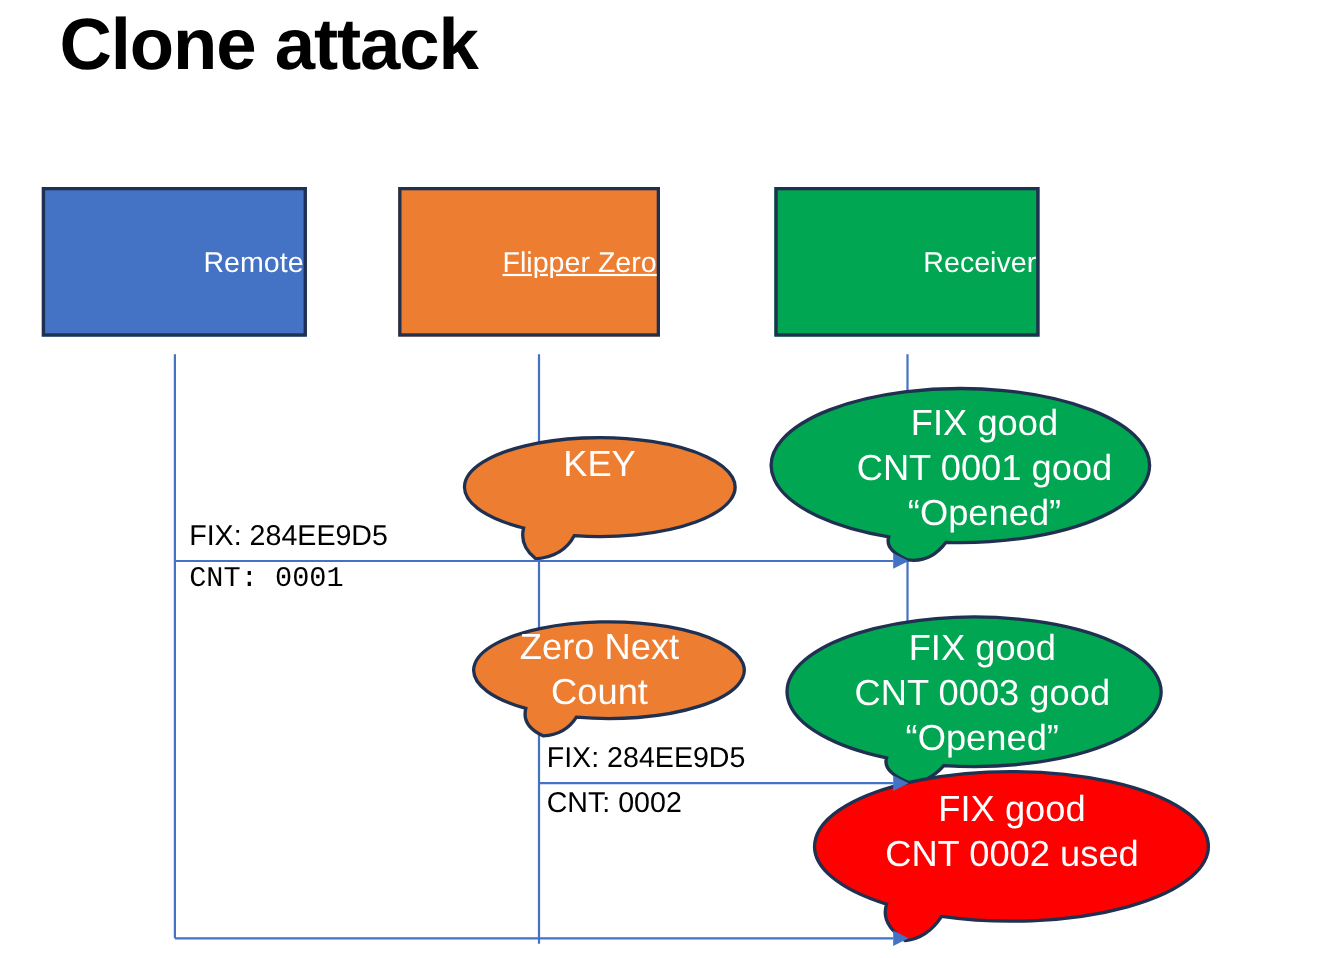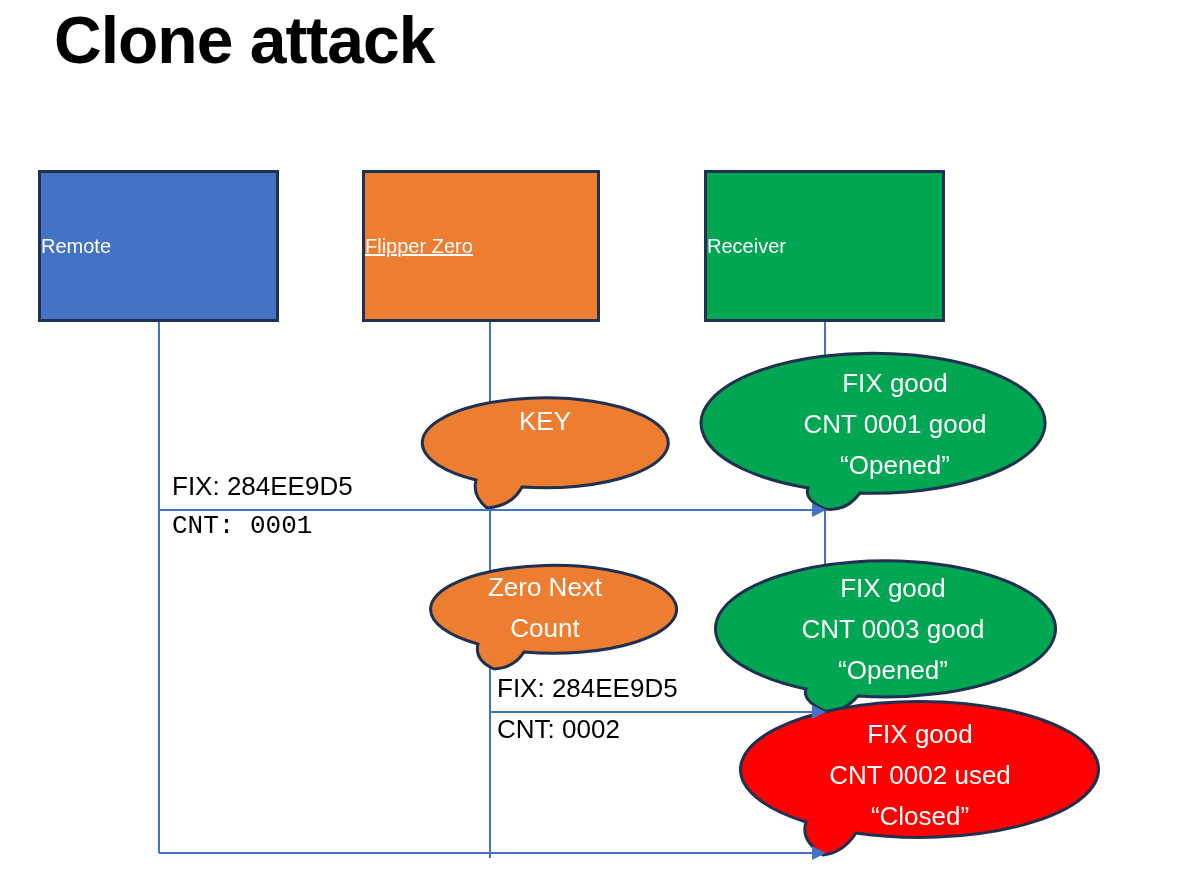--- a/index.html
+++ b/index.html
@@ -15,39 +15,39 @@
   *{margin:0;padding:0;box-sizing:border-box;}
   html,body{background:#ffffff;}
   body{font-family:"Liberation Sans","DejaVu Sans",sans-serif;}
   .canvas{position:relative;width:1200px;height:871px;background:#ffffff;overflow:hidden;}
   .title{
     position:absolute;left:54px;top:2px;
     font-size:66px;font-weight:700;letter-spacing:-1px;
     color:var(--text_black);white-space:nowrap;
   }
   .actor{
-    position:absolute;top:170px;height:152px;
+    position:absolute;top:170px;height:136px;
     border:3px solid var(--shape_border_navy);
-    display:flex;align-items:center;justify-content:flex-start;
-    color:var(--text_white);font-size:20px;white-space:nowrap;
+    display:flex;align-items:center;justify-content:flex-end;
+    color:var(--text_white);font-size:26px;white-space:nowrap;
   }
   .actor-remote{left:38px;width:241px;background:var(--actor_blue);}
   .actor-flipper{left:362px;width:238px;background:var(--accent_orange);text-decoration:underline;}
   .actor-receiver{left:704px;width:241px;background:var(--accent_green);}
   .layer{position:absolute;left:0;top:0;width:1200px;height:871px;}
   .lifeline{stroke:var(--connector_blue);stroke-width:2;fill:none;}
   .arrow-line{stroke:var(--connector_blue);stroke-width:2;fill:none;}
   .arrow-head{fill:var(--connector_blue);stroke:none;}
   .bubble{stroke:var(--shape_border_navy);stroke-width:3;}
   .fill-orange{fill:var(--accent_orange);}
   .fill-green{fill:var(--accent_green);}
   .fill-red{fill:var(--alert_red);}
   .bubble-text{
     position:absolute;width:300px;text-align:center;
-    color:var(--text_white);font-size:26px;line-height:41px;white-space:nowrap;
+    color:var(--text_white);font-size:33px;line-height:41px;white-space:nowrap;
   }
   .msg-label{
     position:absolute;font-size:26px;line-height:30px;
     color:var(--text_black);white-space:nowrap;
   }
 </style>
 </head>
 <body>
 
 <div class="canvas">
@@ -101,21 +101,20 @@
 
   <div class="bubble-text" style="left:743px;top:568px;">
     <div>FIX good</div>
     <div>CNT 0003 good</div>
     <div>“Opened”</div>
   </div>
 
   <div class="bubble-text" style="left:770px;top:714px;">
     <div>FIX good</div>
     <div>CNT 0002 used</div>
-    <div>“Closed”</div>
   </div>
 
   <div class="msg-label" style="left:172px;top:471px;">FIX: 284EE9D5</div>
   <div class="msg-label" style="left:172px;top:511px;font-family:Liberation Mono, monospace;">CNT: 0001</div>
   <div class="msg-label" style="left:497px;top:673px;">FIX: 284EE9D5</div>
   <div class="msg-label" style="left:497px;top:714px;">CNT: 0002</div>
 
 </div>
 
 </body></html>

